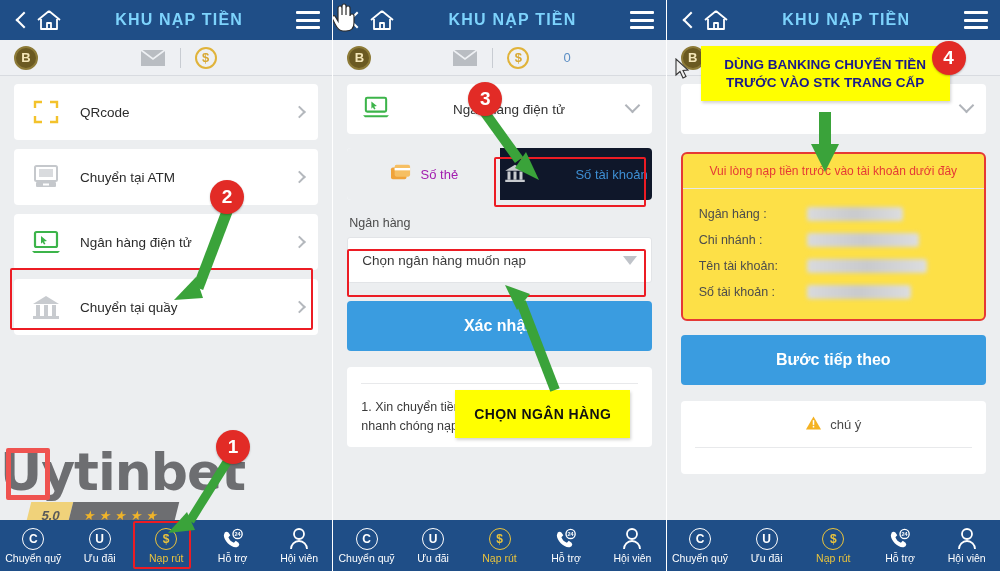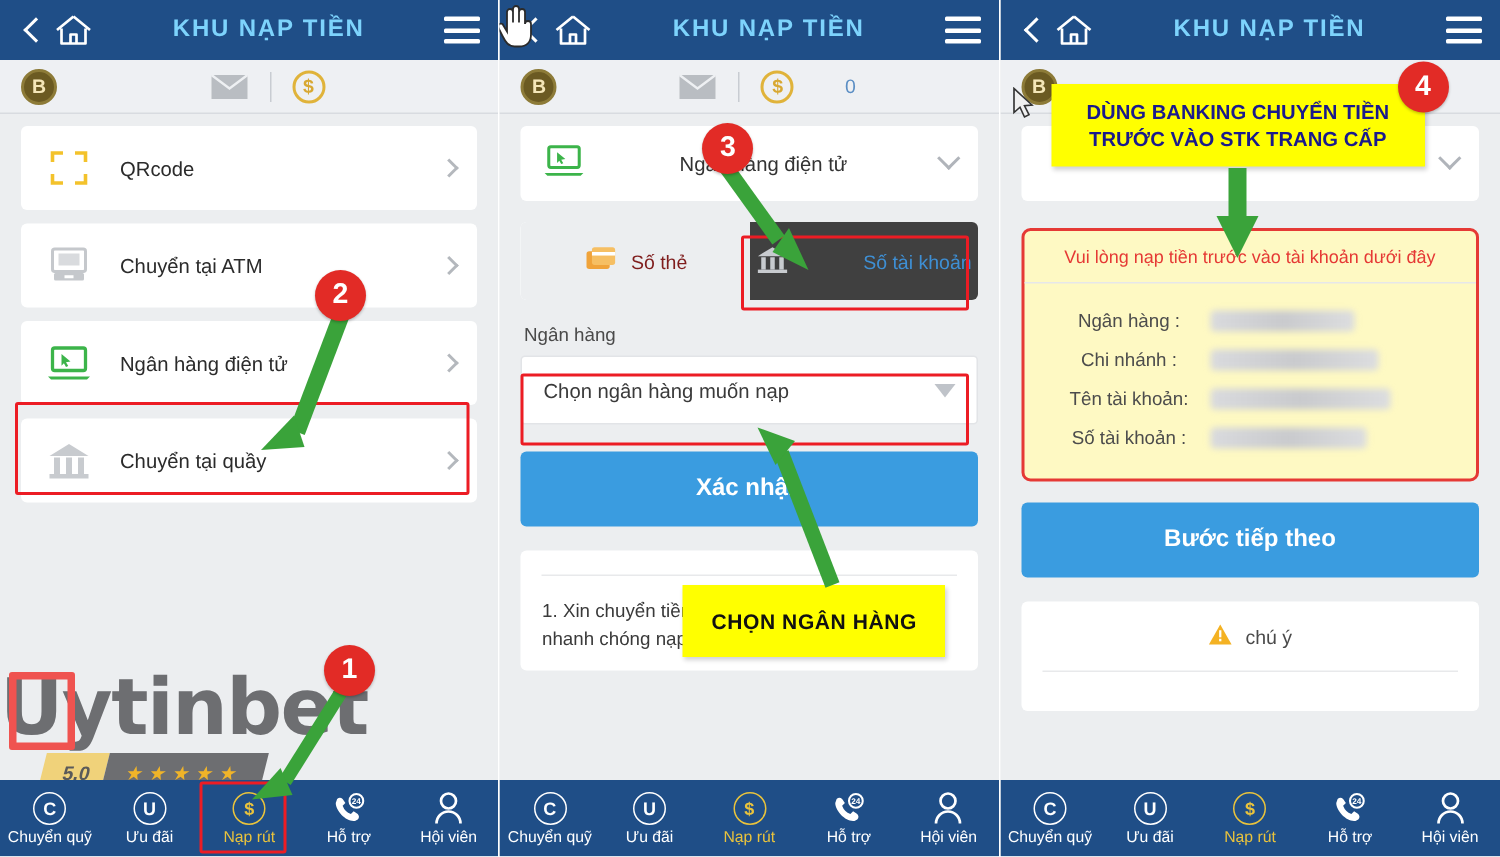--- a/index.html
+++ b/index.html
@@ -121,22 +121,22 @@
   .chev-d { width:11px; height:11px; border-bottom:2px solid #b0b4ba; border-right:2px solid #b0b4ba;
             transform: translateY(-4px) rotate(45deg); }
   .tabs {
     background:#fff; border-radius:4px; height:52px; display:flex; overflow:hidden;
     margin-bottom: 16px; position:relative;
   }
   .tab {
     flex:1; display:flex; align-items:center; justify-content:center; gap:8px;
     font-size:13px;
   }
-  .tab.inactive { background:#eceef0; color:#7f1d1d; }
-  .tab.active { background:#404040; color:#3e8fd4;gap:48px; }
+  .tab.inactive { background:#eceef0; color:#a21caf; }
+  .tab.active { background:#0f172a; color:#3e8fd4;gap:48px; }
   .field-label { font-size:12.5px; color:#4a4a4a; margin: 2px 0 7px 2px; }
   .select-box {
     background:#fff; height:46px; border-radius:3px; display:flex; align-items:center;
     justify-content:space-between; padding: 0 14px; font-size:13.5px; color:#3a3a3a;
     border: 1px solid #e2e4e7;
   }
   .tri-down { width:0;height:0;border-left:7px solid transparent;border-right:7px solid transparent;
               border-top:9px solid #bfc3c9; }
   .btn-primary {
     margin-top:18px; height:50px; background:#3a9ce0; border-radius:4px;
@@ -145,26 +145,26 @@
   }
   .note-card {
     margin-top:16px; background:#fff; border-radius:4px; padding: 16px 14px 10px 14px;
   }
   .note-card .hr { height:1px; background:#e8e9eb; margin: 0 0 14px 0; }
   .note-line { font-size:12.5px; color:#3a3a3a; line-height:1.55; }
   .note-line .red { color:#e53935; }
 
   
   .info-box {
-    border: 2px solid #e53935; border-radius:6px; background:#fef9c3;
+    border: 2px solid #e53935; border-radius:6px; background:#fde047;
     padding: 10px 0 14px 0;
   }
   .info-title { text-align:center; color:#e53935; font-size:12px; padding-bottom:10px; }
   .info-box .hr { height:1px; background:#e6e7e9; margin-bottom: 12px; }
-  .info-row { display:flex; align-items:center; padding: 6px 16px; text-align: center; }
+  .info-row { display:flex; align-items:center; padding: 6px 16px; }
   .info-row .k { font-size:12.5px; color:#4c4c4c; width: 108px; flex:0 0 auto; }
   .blur {
     height: 14px; border-radius:3px;
     background: linear-gradient(90deg,#d9dadd,#c9cacd,#dcdddf);
     filter: blur(2.2px);
   }
   .warn-card { margin-top:16px; background:#fff; border-radius:4px; padding: 14px 14px 10px 14px; }
   .warn-head { display:flex; align-items:center; justify-content:center; gap:8px; font-size:13px; color:#4a4a4a;text-align:right;}
   .warn-card .hr { height:1px; background:#e8e9eb; margin: 13px 0 16px 0; }
 
@@ -621,21 +621,21 @@
         </div>
         <div>Hội viên</div>
       </div>
     </div>
 
     <svg class="arrow" style="left:0;top:0;width:333px;height:571px;">
       <path d="M158 112 L158 145" stroke="#3aa33a" stroke-width="12" fill="none"></path>
       <path d="M158 172 L144 144 L172 144 Z" fill="#3aa33a"></path>
     </svg>
 
-    <div class="callout" style="left:34px; top:56px; width:249px; height:55px; flex-direction:column; font-size:13.5px; line-height:1.3;">
+    <div class="callout" style="left:34px; top:46px; width:249px; height:55px; flex-direction:column; font-size:13.5px; line-height:1.3;">
       <div>DÙNG BANKING CHUYỂN TIỀN</div>
       <div>TRƯỚC VÀO STK TRANG CẤP</div>
     </div>
 
     <div class="badge-num" style="left:265px; top:41px;">4</div>
 
     <div class="cursor" style="left:8px; top:58px;">
       <svg width="16" height="22" viewBox="0 0 16 22">
         <path d="M1 1 L1 17 L5 13.5 L8 20 L11 18.5 L8 12.5 L13 12 Z" fill="#f0f0f0" stroke="#333" stroke-width="1.1"></path>
       </svg>

